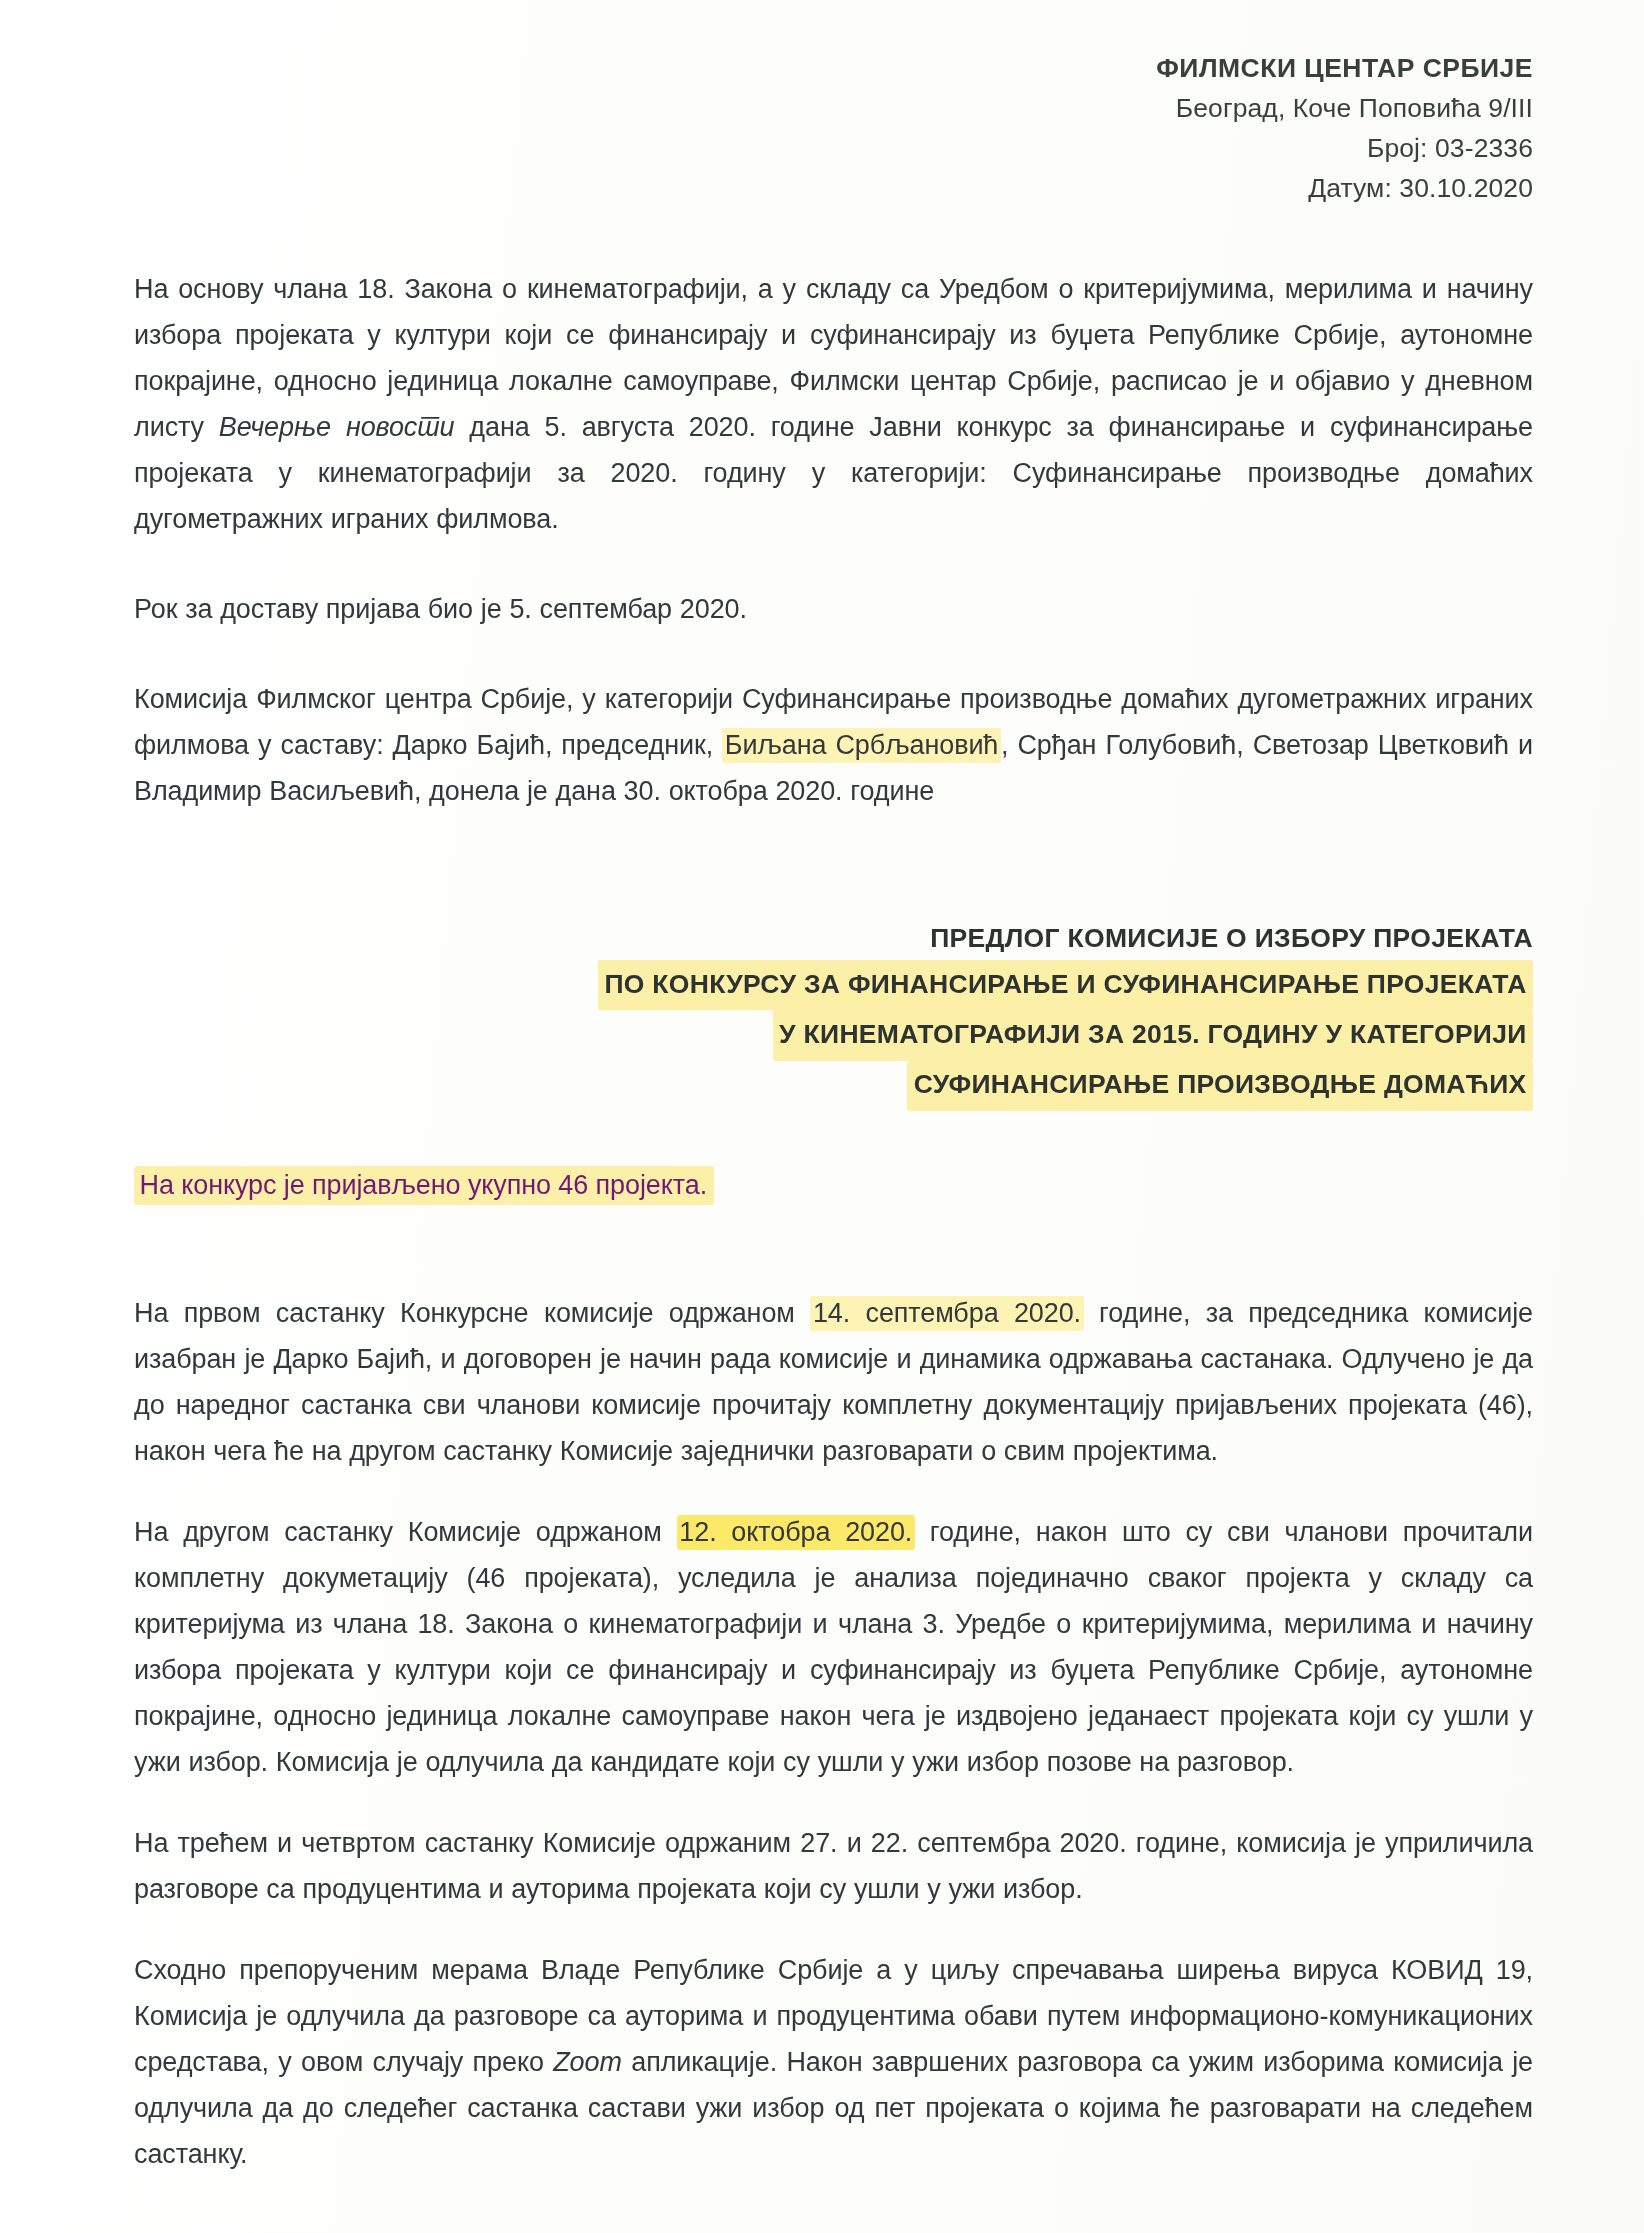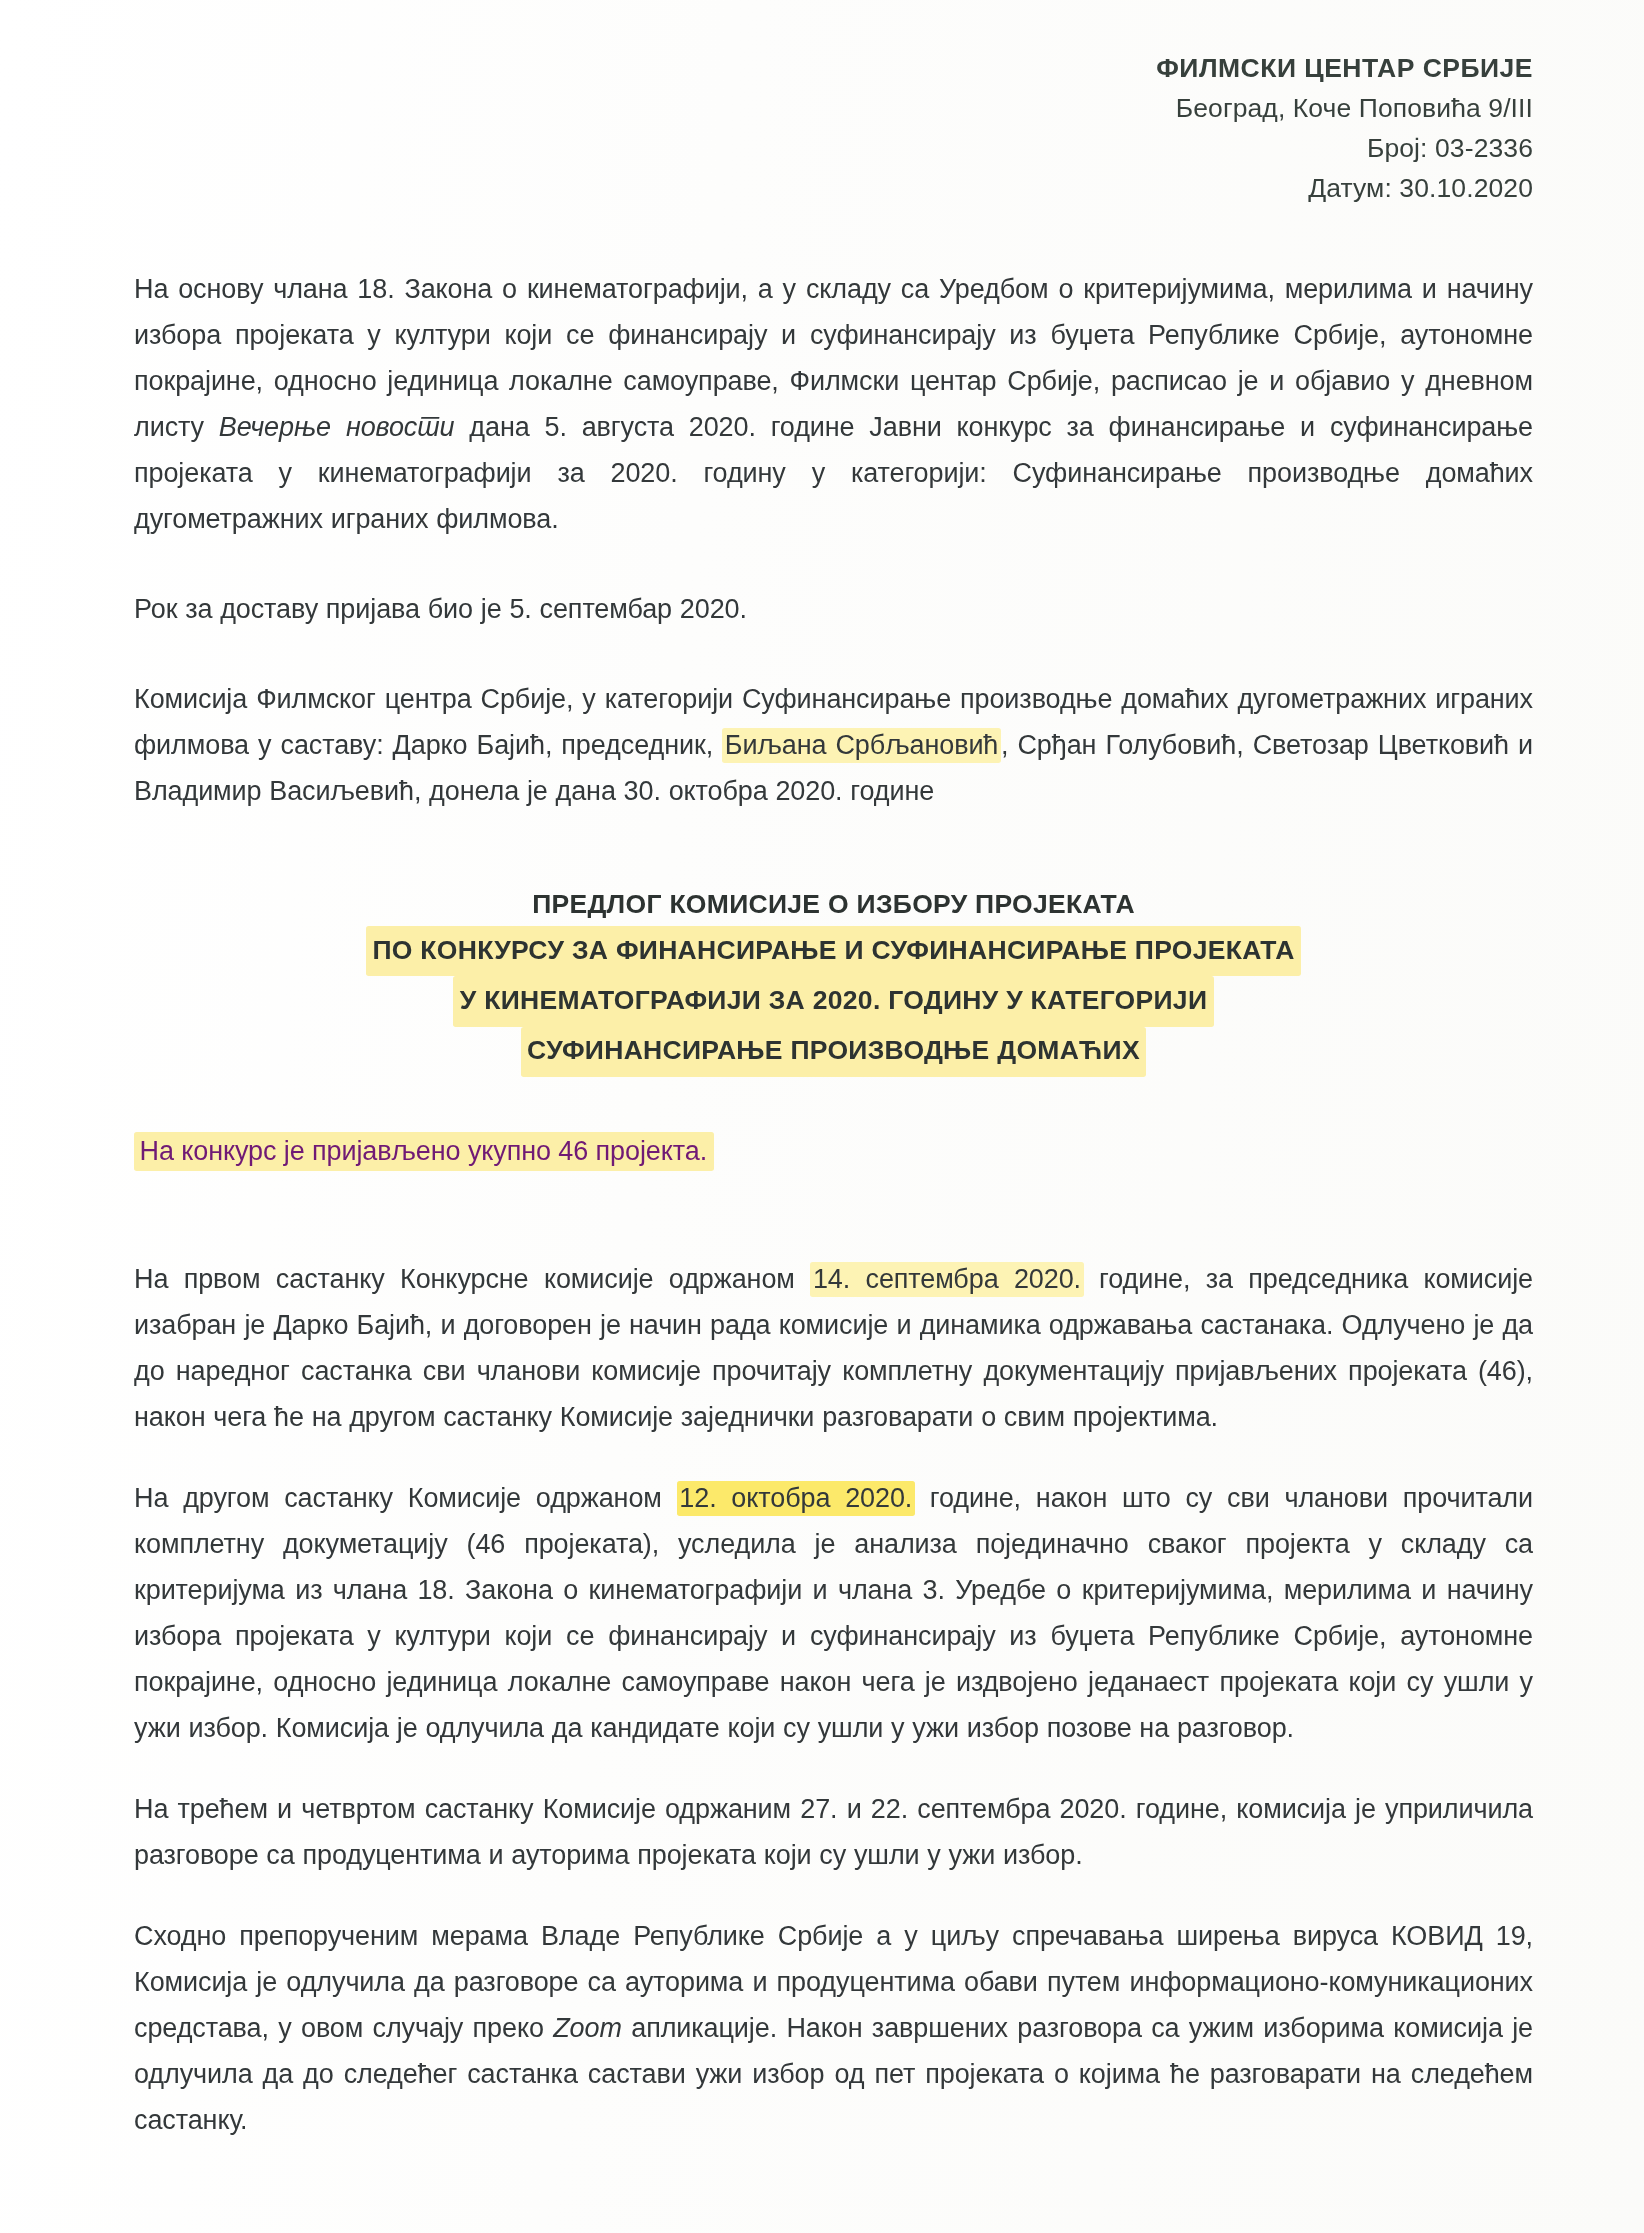--- a/index.html
+++ b/index.html
@@ -92,21 +92,22 @@
   .hl-soft {
     background-color: #fdf3b4;
     box-decoration-break: clone;
     -webkit-box-decoration-break: clone;
     padding: 1.8px 2.7px 2.7px 2.7px;
     border-radius: 2.7px;
   }
 
   
   .title-block {
-    text-align: center;
+    text-align: right;
+    margin-top: 34px;
   }
   .title-line {
     font-size: 26.5px;
     line-height: 43px;
     font-weight: 700;
     letter-spacing: 0.3px;
     color: #2d3331;
     white-space: nowrap;
   }
   .title-line .tl-inner {
@@ -161,21 +162,21 @@
     <div class="gap-title-top"></div>
 
     <div class="title-block">
       <div class="title-line">
         <span class="tl-inner">ПРЕДЛОГ КОМИСИЈЕ О ИЗБОРУ ПРОЈЕКАТА</span>
       </div>
       <div class="title-line hi">
         <span class="tl-inner">ПО КОНКУРСУ ЗА ФИНАНСИРАЊЕ И СУФИНАНСИРАЊЕ ПРОЈЕКАТА</span>
       </div>
       <div class="title-line hi">
-        <span class="tl-inner">У КИНЕМАТОГРАФИЈИ ЗА 2020. ГОДИНУ У КАТЕГОРИЈИ</span>
+        <span class="tl-inner">У КИНЕМАТОГРАФИЈИ ЗА 2015. ГОДИНУ У КАТЕГОРИЈИ</span>
       </div>
       <div class="title-line hi">
         <span class="tl-inner">СУФИНАНСИРАЊЕ ПРОИЗВОДЊЕ ДОМАЋИХ</span>
       </div>
     </div>
 
     <div class="gap-title-bot"></div>
 
     <div class="stand-hl">
       <span class="sh-inner">На конкурс је пријављено укупно 46 пројекта.</span>

